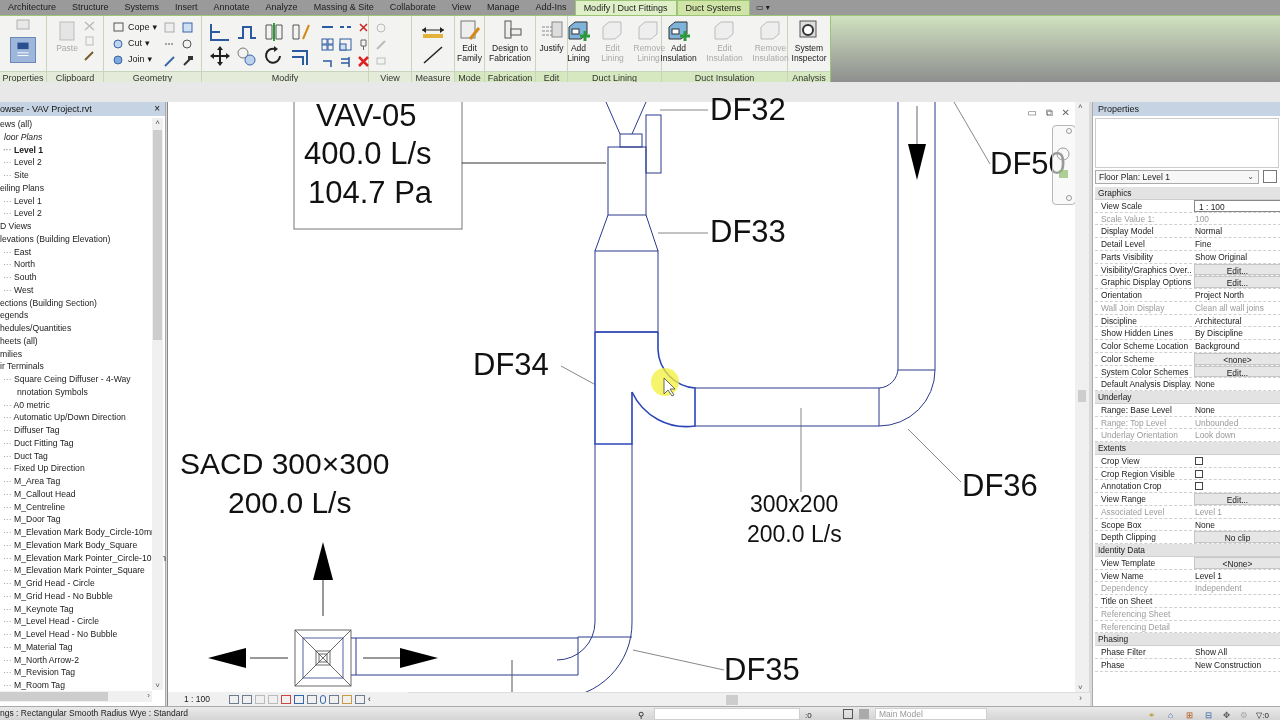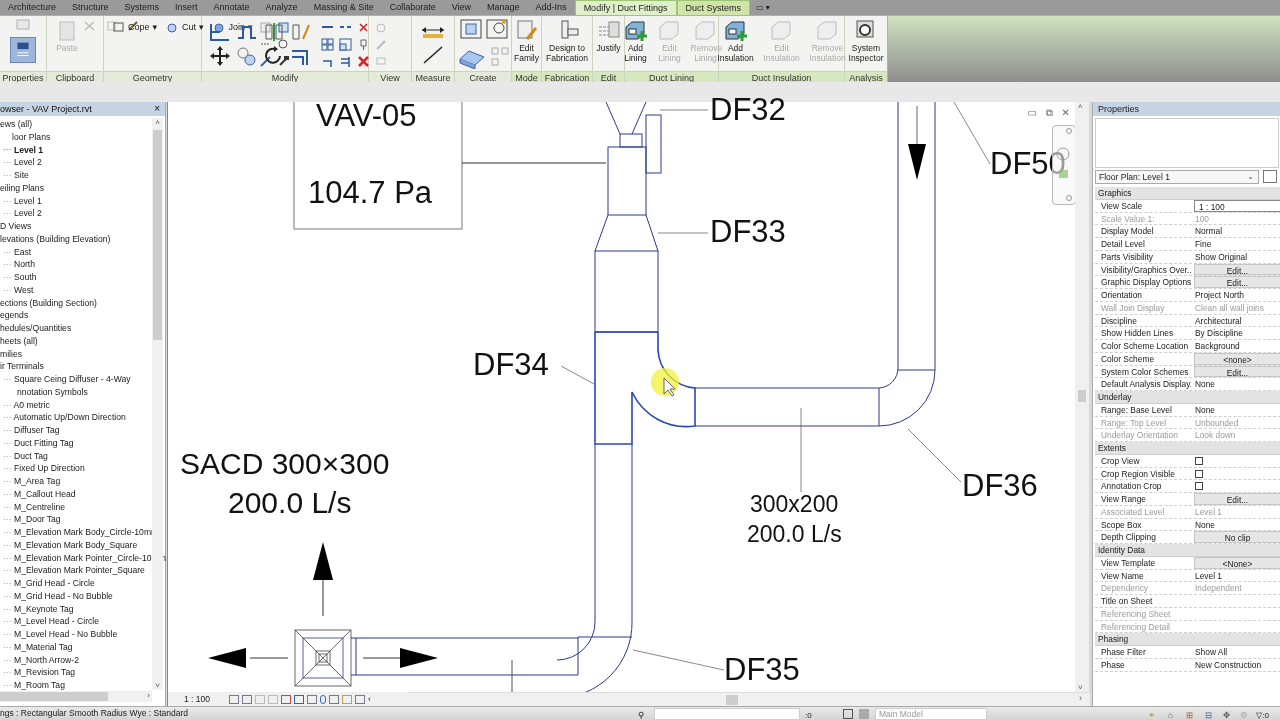--- a/index.html
+++ b/index.html
@@ -16,21 +16,21 @@
   
   .ribbon { position: absolute; left: 0; top: 15px; width: 1280px; height: 67px; background: linear-gradient(#cfe2bf, #8e8e8e); border-top: 1px solid #9cc477; }
   .ribbon-panels { position: absolute; left: 0; top: 0; height: 67px; display: flex; background: #f3f4f2; border-right: 1px solid #9cc477; }
   .panel { position: relative; height: 67px; border-right: 1px solid #c8d4bc; }
   .panel .plabel { position: absolute; left: 0; right: 0; bottom: 0; height: 12px; line-height: 12px; text-align: center; font-size: 9px; background: #e4ecd9; border-top: 1px solid #c8d4bc; color: #333; }
   .panel.ctxp .plabel { background: #d6e8bf; }
   .panel-body { position: absolute; left: 0; right: 0; top: 0; bottom: 12px; display: flex; align-items: flex-start; justify-content: center; padding-top: 2px; gap: 2px; }
   .bigbtn { display: flex; flex-direction: column; align-items: center; text-align: center; font-size: 8.5px; line-height: 10px; padding: 1px 2px; }
   .bigbtn .ico { width: 24px; height: 22px; margin-bottom: 2px; }
   .bigbtn.disabled { color: #a9a9a9; }
-  .smallcol { display: flex; flex-direction: row; gap: 9px; padding-top: 2px; }
+  .smallcol { display: flex; flex-direction: column; gap: 3px; padding-top: 2px; }
   .smallbtn { display: flex; align-items: center; gap: 3px; font-size: 9px; height: 13px; white-space: nowrap; }
   .sico { width: 13px; height: 12px; display: inline-block; }
   .grid-icons { display: grid; grid-template-columns: repeat(3, 14px); gap: 4px 4px; padding-top: 3px; }
   .grid-icons .sico { width: 13px; height: 13px; }
 
   .ribbon-under { position: absolute; left: 0; top: 82px; width: 1280px; height: 20px; background: #e8e8e8; }
 
   
   .browser { position: absolute; left: 0; top: 102px; width: 166px; height: 604px; background: #fff; border-right: 1px solid #aaa; }
   .browser-title { height: 14px; background: #c5d3e2; line-height: 14px; font-size: 9px; padding-left: 0; position: relative; color: #111; }
@@ -288,43 +288,20 @@
               <path d="M2 5 L6 2 V8 Z M24 5 L20 2 V8 Z" fill="#222"></path>
               <rect x="3" y="9" width="20" height="4" fill="#e2b23a"></rect>
             </svg>
           <svg width="26" height="20" viewBox="0 0 26 20">
               <path d="M4 18 L22 2" stroke="#222" stroke-width="1.5"></path>
             </svg>
         </div>
         <div class="plabel">Measure</div>
       </div>
 
-      <div class="panel" style="width:57px">
-        <div class="panel-body" style="flex-wrap:wrap;width:57px;gap:2px">
-          <svg width="24" height="22" viewBox="0 0 24 22">
-              <rect x="2" y="2" width="20" height="18" fill="none" stroke="#444"></rect>
-              <rect x="7" y="6" width="10" height="10" fill="#bcd2ee" stroke="#3a66a8"></rect>
-            </svg>
-          <svg width="24" height="22" viewBox="0 0 24 22">
-              <rect x="2" y="2" width="20" height="18" fill="none" stroke="#444"></rect>
-              <circle cx="14" cy="10" r="5" fill="none" stroke="#444"></circle>
-              <circle cx="19" cy="4" r="2" fill="#e8a21a"></circle>
-            </svg>
-          <svg width="30" height="24" viewBox="0 0 30 24">
-              <path d="M3 14 L12 6 L27 12 L18 20 Z" fill="#a9c6ec" stroke="#3a66a8"></path>
-              <path d="M3 14 V18 L18 24 V20" fill="#7fa3d4" stroke="#3a66a8"></path>
-            </svg>
-          <svg width="22" height="24" viewBox="0 0 22 24">
-              <rect x="3" y="3" width="6" height="6" fill="none" stroke="#aaa"></rect>
-              <rect x="13" y="3" width="6" height="6" fill="none" stroke="#aaa"></rect>
-              <rect x="3" y="14" width="6" height="6" fill="none" stroke="#aaa"></rect>
-            </svg>
-        </div>
-        <div class="plabel">Create</div>
-      </div>
 
       <div class="panel ctxp" style="width:30px">
         <div class="panel-body">
           <div class="bigbtn">
             <svg class="ico" viewBox="0 0 24 22">
                 <rect x="3" y="2" width="14" height="17" fill="#eee" stroke="#777"></rect>
                 <path d="M12 20 L21 9" stroke="#d48a1a" stroke-width="3"></path>
               </svg>
             <span>Edit Family</span>
           </div>
@@ -426,21 +403,21 @@
   </div>
   <div class="ribbon-under"></div>
 
   <div class="browser">
     <div class="browser-title">
       <span>owser - VAV Project.rvt</span>
       <span class="x">×</span>
     </div>
     <div class="tree" id="tree">
         <div class="tree-item" style="padding-left: 0px;"><span>ews (all)</span></div>
-        <div class="tree-item" style="padding-left: 12px;"><span>loor Plans</span></div>
+        <div class="tree-item" style="padding-left: 4px; font-style: italic;"><span>loor Plans</span></div>
         <div class="tree-item bold" style="padding-left: 3px;"><span class="dash">··· </span><span>Level 1</span></div>
         <div class="tree-item" style="padding-left: 3px;"><span class="dash">··· </span><span>Level 2</span></div>
         <div class="tree-item" style="padding-left: 3px;"><span class="dash">··· </span><span>Site</span></div>
         <div class="tree-item" style="padding-left: 0px;"><span>eiling Plans</span></div>
         <div class="tree-item" style="padding-left: 3px;"><span class="dash">··· </span><span>Level 1</span></div>
         <div class="tree-item" style="padding-left: 3px;"><span class="dash">··· </span><span>Level 2</span></div>
         <div class="tree-item" style="padding-left: 0px;"><span>D Views</span></div>
         <div class="tree-item" style="padding-left: 0px;"><span>levations (Building Elevation)</span></div>
         <div class="tree-item" style="padding-left: 3px;"><span class="dash">··· </span><span>East</span></div>
         <div class="tree-item" style="padding-left: 3px;"><span class="dash">··· </span><span>North</span></div>
@@ -553,20 +530,21 @@
       <line x1="155" y1="514" x2="155" y2="478" stroke="#333"></line>
       <path d="M145 478 L165 478 L155 440 Z" fill="#000"></path>
       <line x1="82" y1="556" x2="120" y2="556" stroke="#333"></line>
       <path d="M78 546 L78 566 L40 556 Z" fill="#000"></path>
       <line x1="195" y1="556" x2="232" y2="556" stroke="#333"></line>
       <path d="M232 546 L232 566 L270 556 Z" fill="#000"></path>
       <line x1="344" y1="558" x2="344" y2="590" stroke="#555"></line>
     </svg>
 
     <div class="vtext" style="left:148px;top:-4px;font-size:31px;">VAV-05</div>
+    <div class="vtext" style="left:136px;top:34px;font-size:31px;">400.0 L/s</div>
     <div class="vtext" style="left:140px;top:73px;font-size:31px;">104.7 Pa</div>
 
     <div class="vtext" style="left:542px;top:-10px;font-size:31px;">DF32</div>
     <div class="vtext" style="left:542px;top:112px;font-size:31px;">DF33</div>
     <div class="vtext" style="left:305px;top:245px;font-size:31px;">DF34</div>
     <div class="vtext" style="left:556px;top:550px;font-size:31px;">DF35</div>
     <div class="vtext" style="left:794px;top:366px;font-size:31px;">DF36</div>
     <div class="vtext" style="left:822px;top:44px;font-size:31px;">DF50</div>
 
     <div class="vtext" style="left:12px;top:345px;font-size:30px;">SACD 300×300</div>

